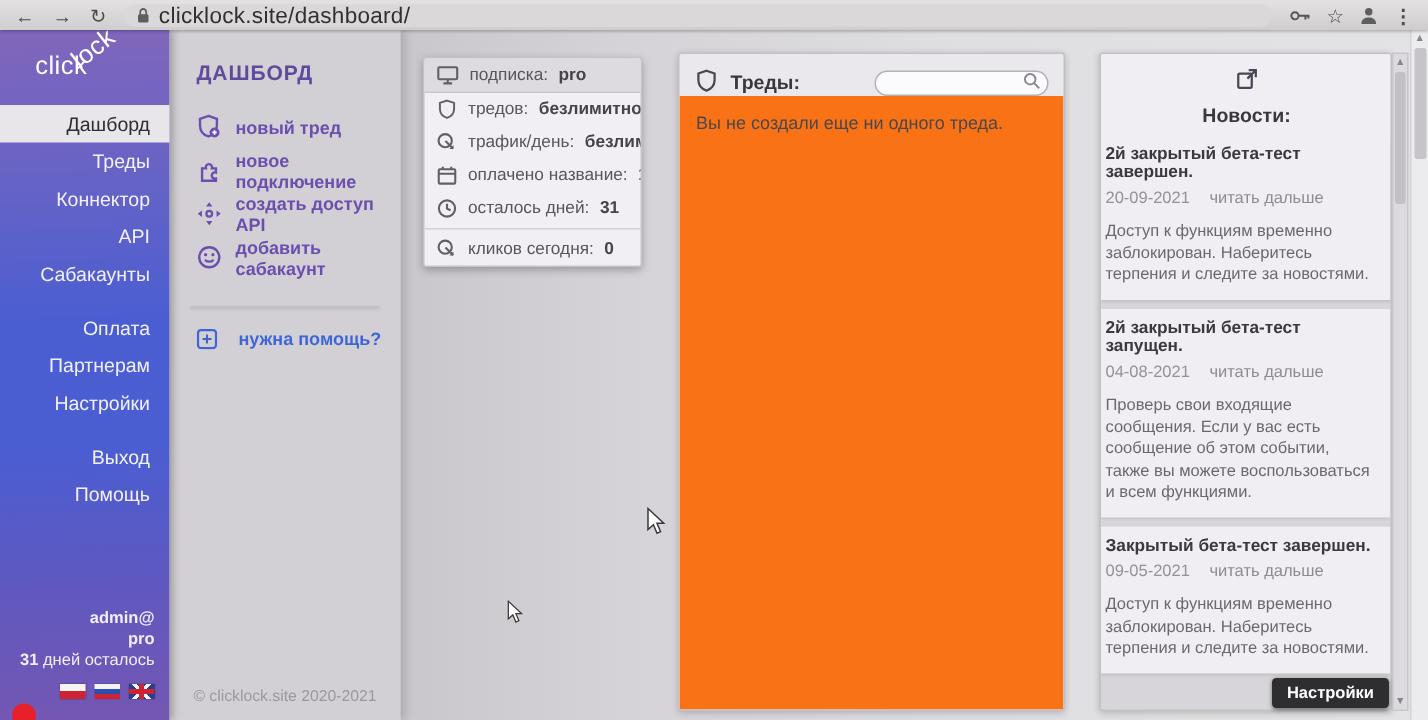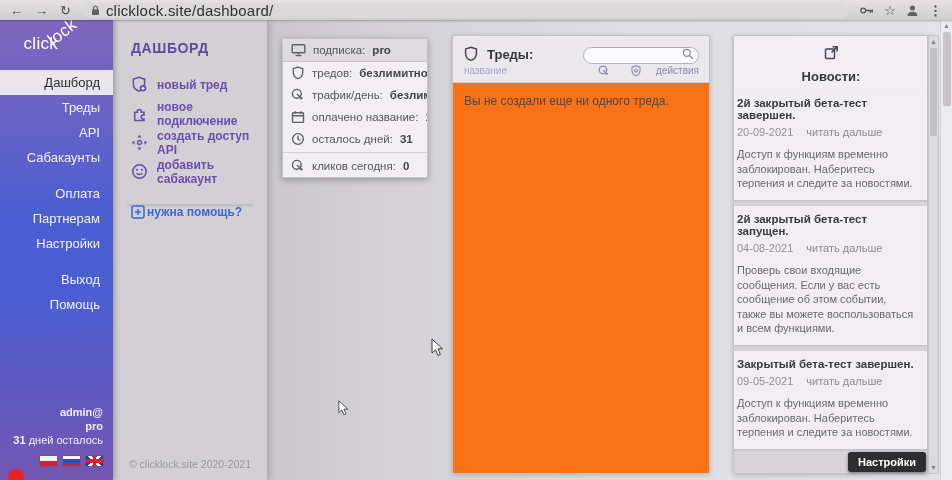--- a/index.html
+++ b/index.html
@@ -44,21 +44,21 @@
     background:#e62129; z-index:40; }
 
   
   .dash-col { position:absolute; left:113px; top:20px; bottom:0; width:154px;
     background:#d2d0d4; box-shadow:3px 0 6px rgba(0,0,0,.15); z-index:10; padding:20px 0 0 18px; }
   .dash-title { font-size:14px; font-weight:bold; color:#5f4a9e; letter-spacing:.6px; }
   .qlinks { margin-top:18px; display:flex; flex-direction:column; gap:8px; }
   .qlink { display:flex; align-items:center; gap:9px; height:21px; cursor:pointer; }
   .qlink .ql-label { font-size:12px; font-weight:bold; color:#6b4fae; }
   .dash-divider { height:1px; background:#c2c0c4; box-shadow:0 1px 2px rgba(0,0,0,.18); margin:22px 14px 0 -4px; }
-  .help-link { display:flex; align-items:flex-start; gap:2px; margin-top:0; cursor:pointer; }
+  .help-link { display:flex; align-items:flex-start; gap:14px; margin-top:14px; cursor:pointer; }
   .help-link .ql-label { font-size:12px; font-weight:bold; color:#3f66d6; }
   .copyright { position:absolute; bottom:10px; left:0; right:0; text-align:center;
     font-size:10.5px; color:#9b999d; }
 
   
   .main { position:absolute; left:267px; top:20px; right:0; bottom:0;
     background:linear-gradient(90deg,#c9c7cb 0%,#d5d3d7 22%,#dfdee0 55%,#e3e2e4 100%); }
 
   
   .sub-card { position:absolute; left:15px; top:18px; width:146px;
@@ -158,20 +158,21 @@
       </span>
       <span class="bicon" style="font-weight:bold;">⋮</span>
     </div>
   </div>
 
   <div class="sidebar">
     <div class="logo"><span>click</span><span class="l2">lock</span></div>
     <nav class="nav">
       <div class="nav-item active">Дашборд</div>
       <div class="nav-item">Треды</div>
+      <div class="nav-item">Коннектор</div>
       <div class="nav-item">API</div>
       <div class="nav-item">Сабакаунты</div>
       <div class="nav-gap"></div>
       <div class="nav-item">Оплата</div>
       <div class="nav-item">Партнерам</div>
       <div class="nav-item">Настройки</div>
       <div class="nav-gap"></div>
       <div class="nav-item">Выход</div>
       <div class="nav-item">Помощь</div>
     </nav>
@@ -319,39 +320,20 @@
         </span>
         <span class="tp-title">Треды:</span>
         <span class="tp-spacer"></span>
         <span class="search-wrap">
           <input class="search-input" type="text" value="" style="">
           <svg width="12" height="12" viewBox="0 0 12 12">
               <circle cx="4.8" cy="4.8" r="3.5" fill="none" stroke="#8a888e" stroke-width="1.3"></circle>
               <path d="M7.5 7.5 L10.8 10.8" stroke="#8a888e" stroke-width="1.3"></path>
             </svg>
         </span>
-      </div>
-      <div class="tp-cols">
-        <span class="tp-col-name">название</span>
-        <span class="tp-col-icons">
-          <span>
-            <svg width="12" height="12" viewBox="0 0 14 14">
-                <circle cx="5.8" cy="5.8" r="4.4" fill="none" stroke="#8d89ad" stroke-width="1.5"></circle>
-                <path d="M6 6 L11 11" stroke="#8d89ad" stroke-width="1.5"></path>
-                <polygon points="8.8,11.3 11.3,11.3 11.3,8.8" fill="#8d89ad"></polygon>
-              </svg>
-          </span>
-          <span>
-            <svg width="12" height="12" viewBox="0 0 16 16">
-                <path d="M8 1.2 L13.4 3 V7.4 C13.4 11 11 13.4 8 14.4 C5 13.4 2.6 11 2.6 7.4 V3 Z" fill="none" stroke="#8d89ad" stroke-width="1.5"></path>
-                <circle cx="8" cy="7.4" r="2.1" fill="none" stroke="#8d89ad" stroke-width="1.4"></circle>
-              </svg>
-          </span>
-        </span>
-        <span class="tp-col-actions">действия</span>
       </div>
       <div class="tp-body">
         <span>Вы не создали еще ни одного треда.</span>
       </div>
     </div>
 
     <div class="npanel">
       <div class="np-head">
         <span>
           <svg width="15" height="15" viewBox="0 0 15 15">

